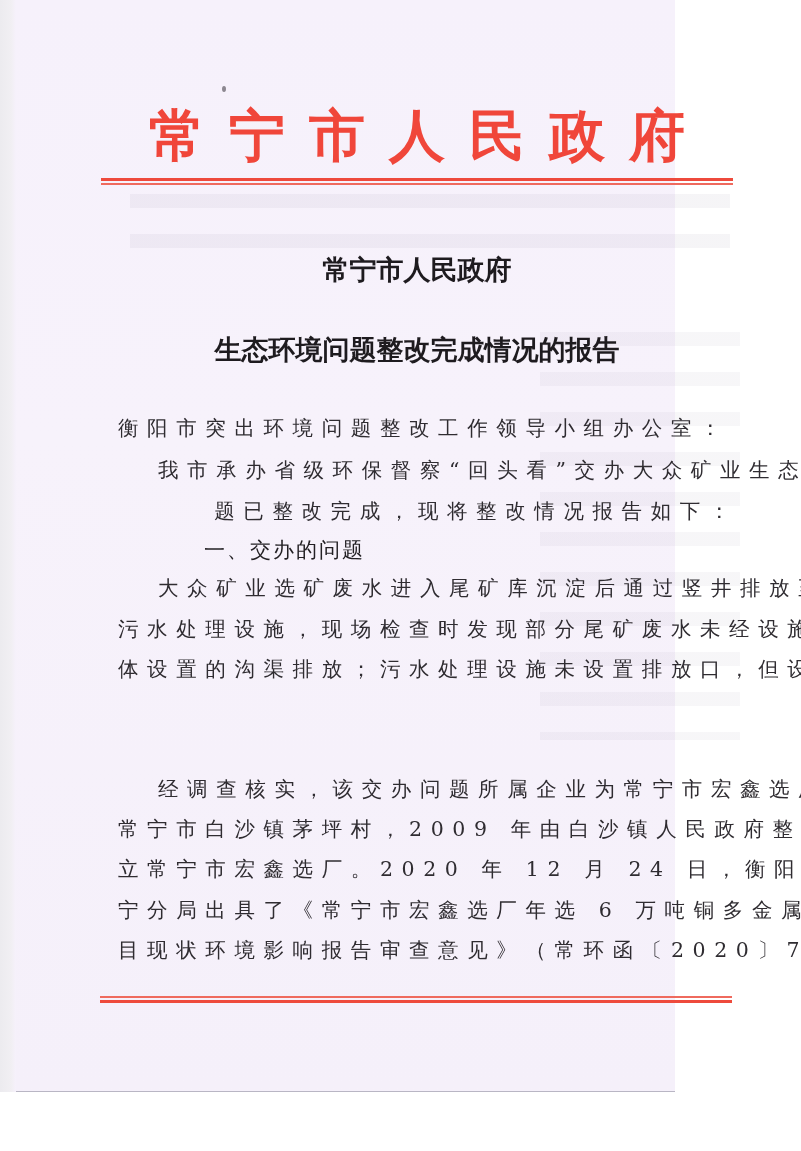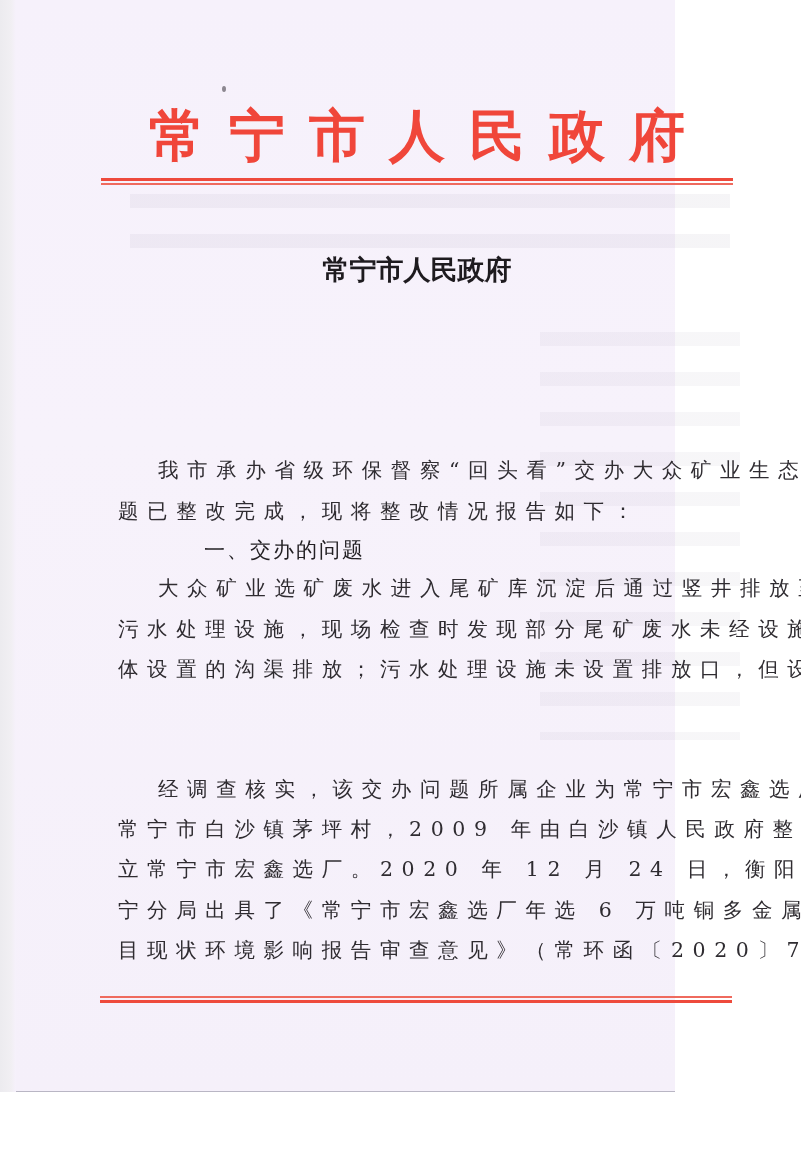--- a/index.html
+++ b/index.html
@@ -116,24 +116,26 @@
     <div class="ghost" style="left:540px; top:320px; width:200px; height:420px; background:repeating-linear-gradient(180deg, transparent 0 12px, rgba(120,110,140,0.06) 12px 26px, transparent 26px 40px);"></div>
 
     <div class="dot"></div>
 
     <div class="masthead">常宁市人民政府</div>
 
     <div class="rule" style="left:101px; top:178px; width:632px; height:3px;"></div>
     <div class="rule thin" style="left:101px; top:183px; width:632px; height:2px;"></div>
 
     <div class="title" style="top:250px;">常宁市人民政府</div>
+    <div class="title" style="top:330px;">生态环境问题整改完成情况的报告</div>
 
+    <div class="body-line" style="top:408px;">衡阳市突出环境问题整改工作领导小组办公室：</div>
 
     <div class="body-line indent" style="top:450px;">我市承办省级环保督察“回头看”交办大众矿业生态环境问</div>
-    <div class="body-line" style="top:491px;">题已整改完成，现将整改情况报告如下：</div>
+    <div class="body-line" style="top:491px;text-align:right;">题已整改完成，现将整改情况报告如下：</div>
 
     <div class="body-line heading" style="top:530px;">一、交办的问题</div>
 
     <div class="body-line indent" style="top:568px;">大众矿业选矿废水进入尾矿库沉淀后通过竖井排放至下方</div>
     <div class="body-line" style="top:609px;">污水处理设施，现场检查时发现部分尾矿废水未经设施直接从坝</div>
     <div class="body-line" style="top:649px;">体设置的沟渠排放；污水处理设施未设置排放口，但设施附近泥</div>
 
 
     <div class="body-line indent" style="top:769px;">经调查核实，该交办问题所属企业为常宁市宏鑫选厂，位于</div>
     <div class="body-line" style="top:809px;">常宁市白沙镇茅坪村，2009 年由白沙镇人民政府整合重组，成</div>

